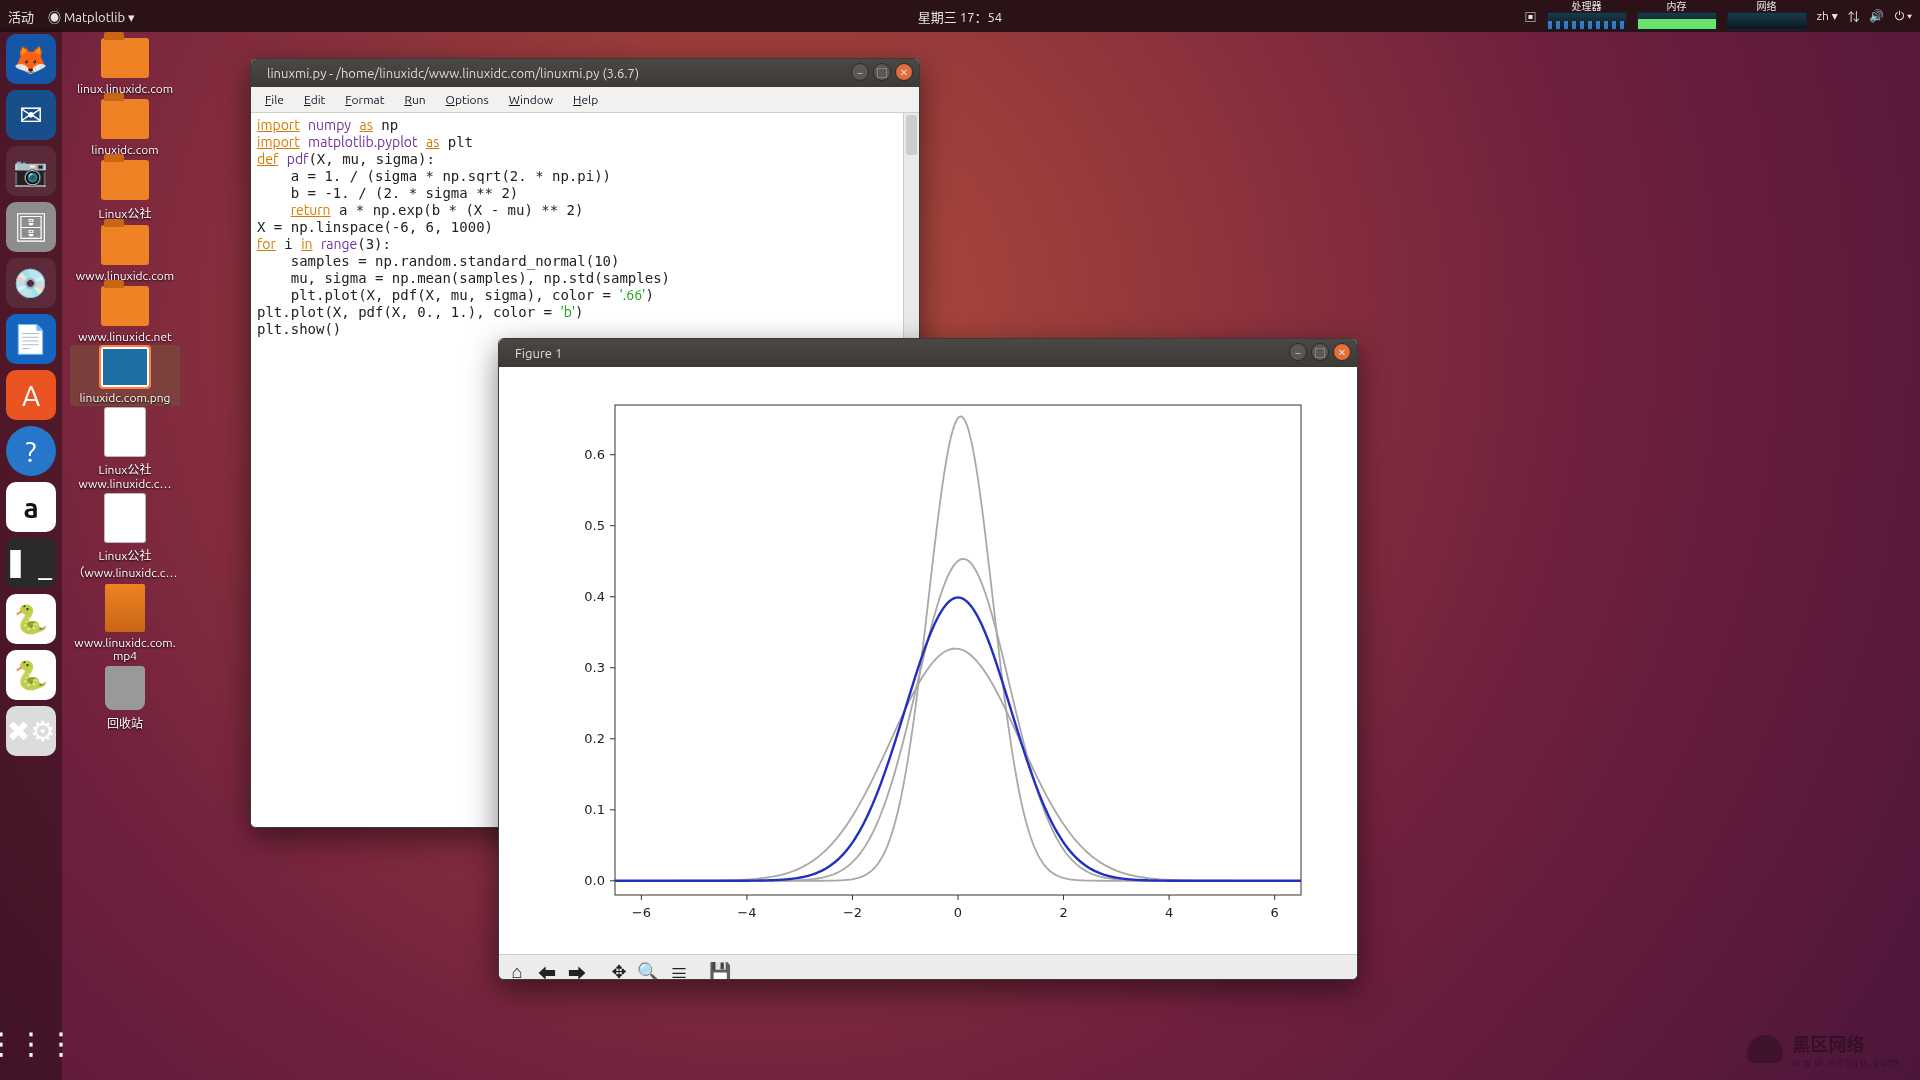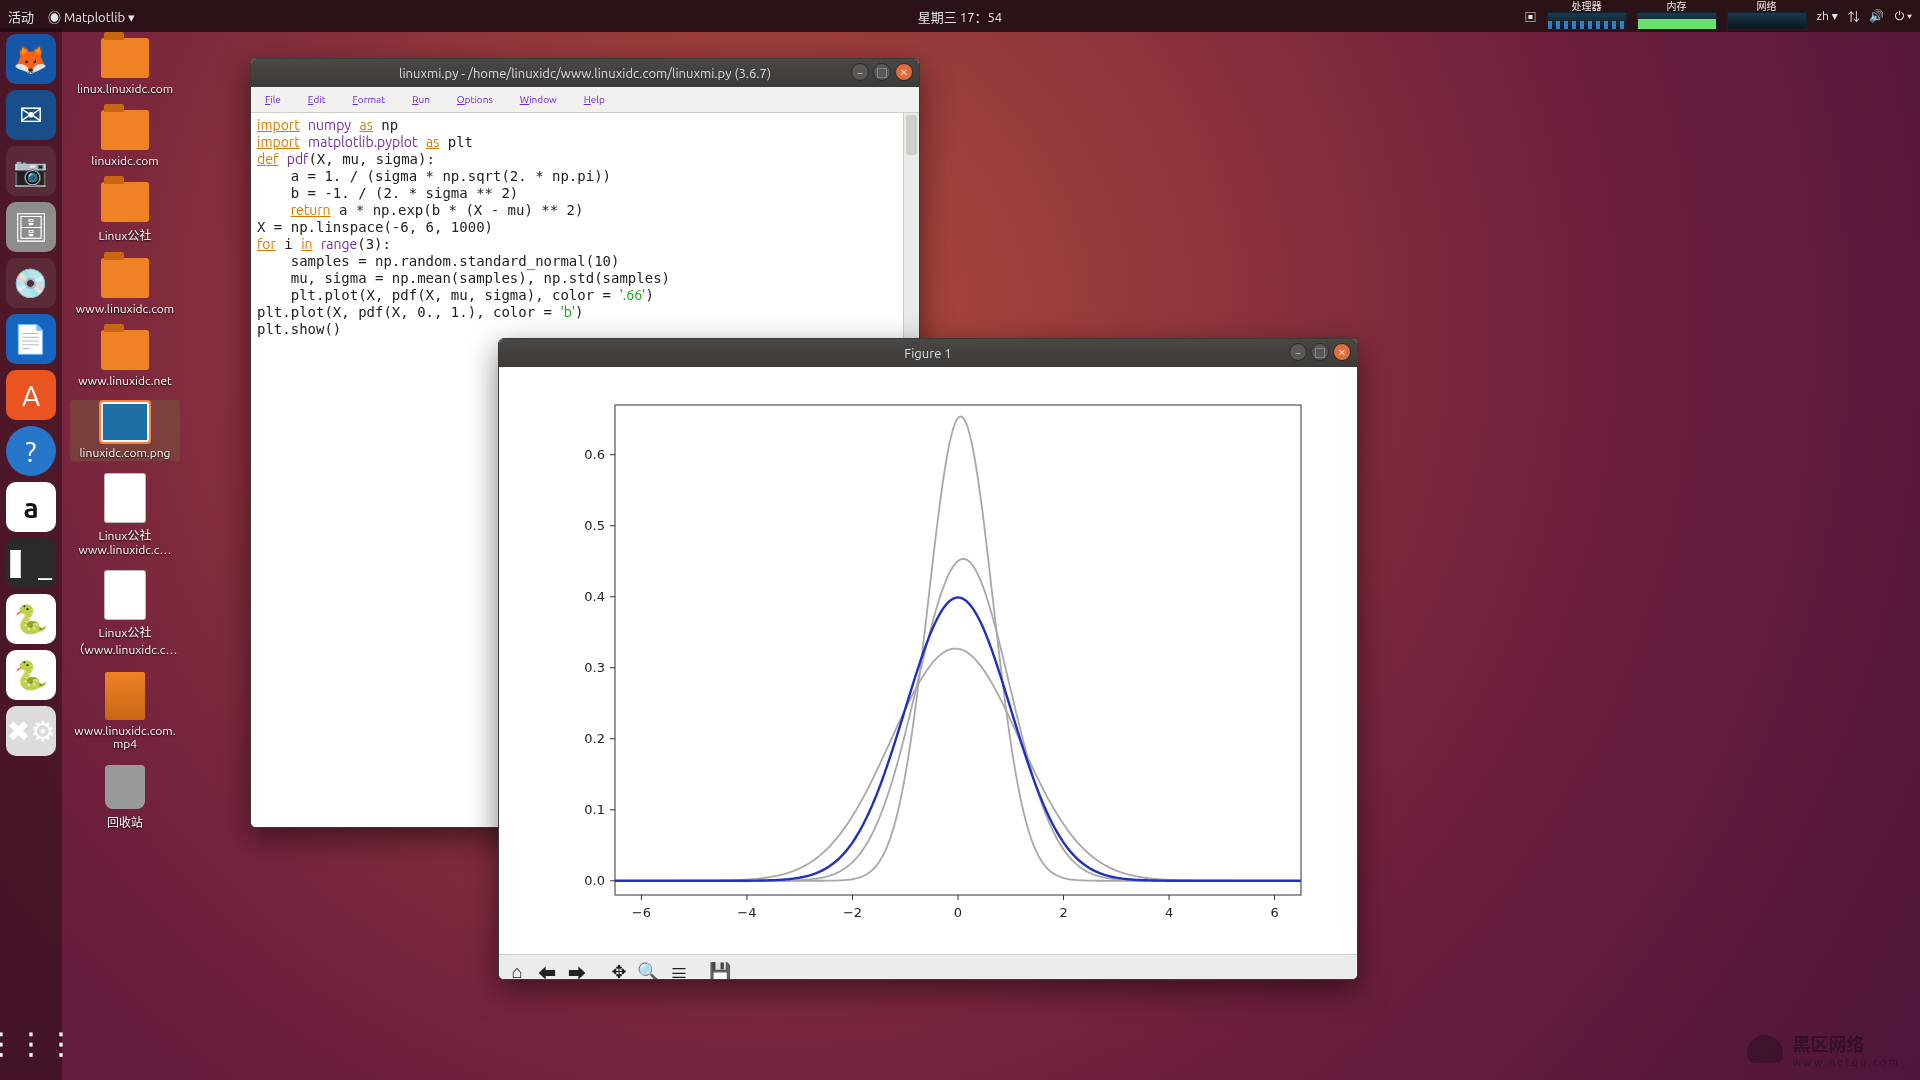--- a/index.html
+++ b/index.html
@@ -38,48 +38,48 @@
 .dock-item.tb { background:#184f8a; }
 .dock-item.files { background:#8d8d8d; }
 .dock-item.sw { background:#e95420; }
 .dock-item.help { background:#2676c9; border-radius:50%; }
 .dock-item.amz { background:#fff; color:#111; }
 .dock-item.term { background:#2a2a2a; }
 .dock-item.cfg { background:#dcdcdc; }
 .dock-item.apps { background:transparent; font-size: 30px; margin-top:auto; margin-bottom:12px; }
 
 
-#desktop-icons { position:absolute; left: 70px; top: 36px; width: 110px; display:flex; flex-direction:column; gap: 11px; }
+#desktop-icons { position:absolute; left: 70px; top: 36px; width: 110px; display:flex; flex-direction:column; gap: 0; }
 .dicon { display:flex; flex-direction:column; align-items:center; text-align:center;
   color:#fff; font-size: 12px; text-shadow: 0 1px 2px #000; cursor:pointer; padding: 2px; }
 .folder-g { width: 48px; height: 40px; background:#ee8224; border-radius: 3px; position:relative; }
 .folder-g::before { content:""; position:absolute; top:-6px; left:3px; width:20px; height:8px; background:#c96614; border-radius:2px 2px 0 0;}
 .img-g { width:48px; height:40px; background:#1d6fa5; border-radius:2px; position:relative; border:2px solid #fff; box-shadow:0 0 0 1px #888; }
 .file-g { width:40px; height:48px; background:#fff; border-radius:2px; position:relative; box-shadow:0 0 0 1px #bbb; }
 .vid-g { width:40px; height:48px; background:linear-gradient(#ee8224,#c96614); border-radius:2px; }
 .trash-g { width:40px; height:44px; background:#9a999a; border-radius:4px 4px 8px 8px; }
 .dlabel { margin-top:4px; max-width: 108px; word-break: break-word;}
 .sel { background: rgba(120,80,60,.6); border-radius:3px; }
 .sel .img-g { outline: 2px solid #ff7f3f; }
 
 
 .window {
   position:absolute; background:#f2f1f0; border:1px solid #3a3a3a; border-radius:6px;
   box-shadow: 0 10px 30px rgba(0,0,0,.5); overflow:hidden;
 }
 .titlebar {
   height: 28px; background: linear-gradient(#4a4745,#3c3937); color:#ddd;
-  display:flex; align-items:center; justify-content:center; font-size:13px; position:relative;
+  display:flex; align-items:center; justify-content:flex-start; font-size:13px; position:relative;padding-left:16px;
 }
 .tb-buttons { position:absolute; right:6px; top:4px; display:flex; gap:4px; }
 .tb-btn { width:18px; height:18px; border-radius:50%; background:#5a5754; border:1px solid #2b2b2b;
   display:flex; align-items:center; justify-content:center; font-size:10px; color:#ddd; cursor:pointer; }
 .tb-btn.close { background:#e46e helper; background:#e06d3b; }
 .menubar { height: 26px; background:#f2f1f0; border-bottom:1px solid #d0cfce;
-  display:flex; align-items:center; gap: 15px; padding: 0 8px; font-size:10px; color:#6d28d9; }
+  display:flex; align-items:center; gap: 8px; padding: 0 8px; font-size:12px; color:#0f172a; }
 .menubar span { padding: 2px 6px; cursor:pointer; }
 .menubar span u { text-decoration: underline; }
 .editor { background:#fff; font-family: "DejaVu Sans Mono", monospace; font-size: 14px;
   line-height: 17px; padding: 4px 6px; white-space: pre; color:#222; height: 100%; overflow:auto; position:relative;}
 .kw { color:#d97a00;text-decoration:underline; }       
 .pp { color:#7030a0; }       
 .str { color:#0aa50a; }      
 .scrollbar { position:absolute; right:0; top:0; bottom:0; width:16px; background:#eceae8; border-left:1px solid #cfcdca;}
 .scrollbar-thumb{ position:absolute; left:2px; right:2px; top:2px; height:40px; background:#cfcdca; border-radius:3px;}
 

